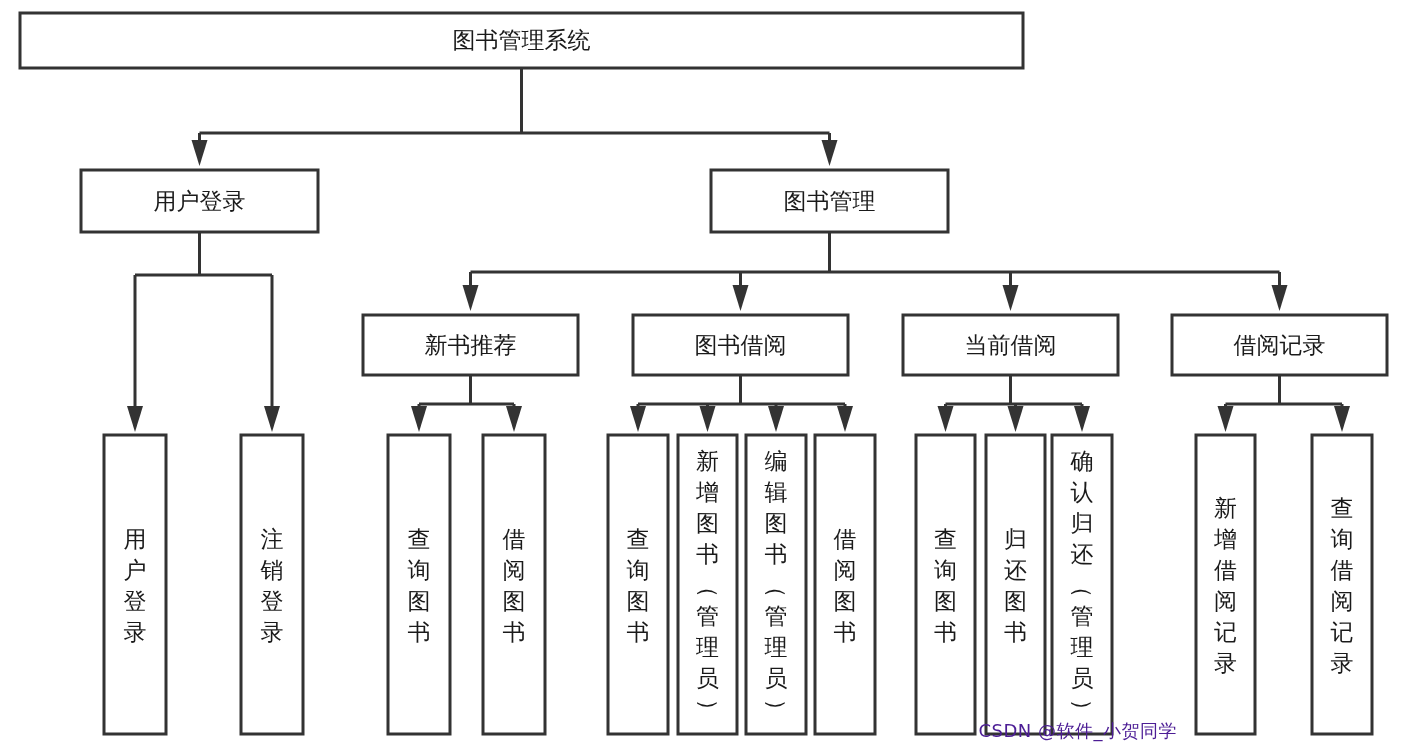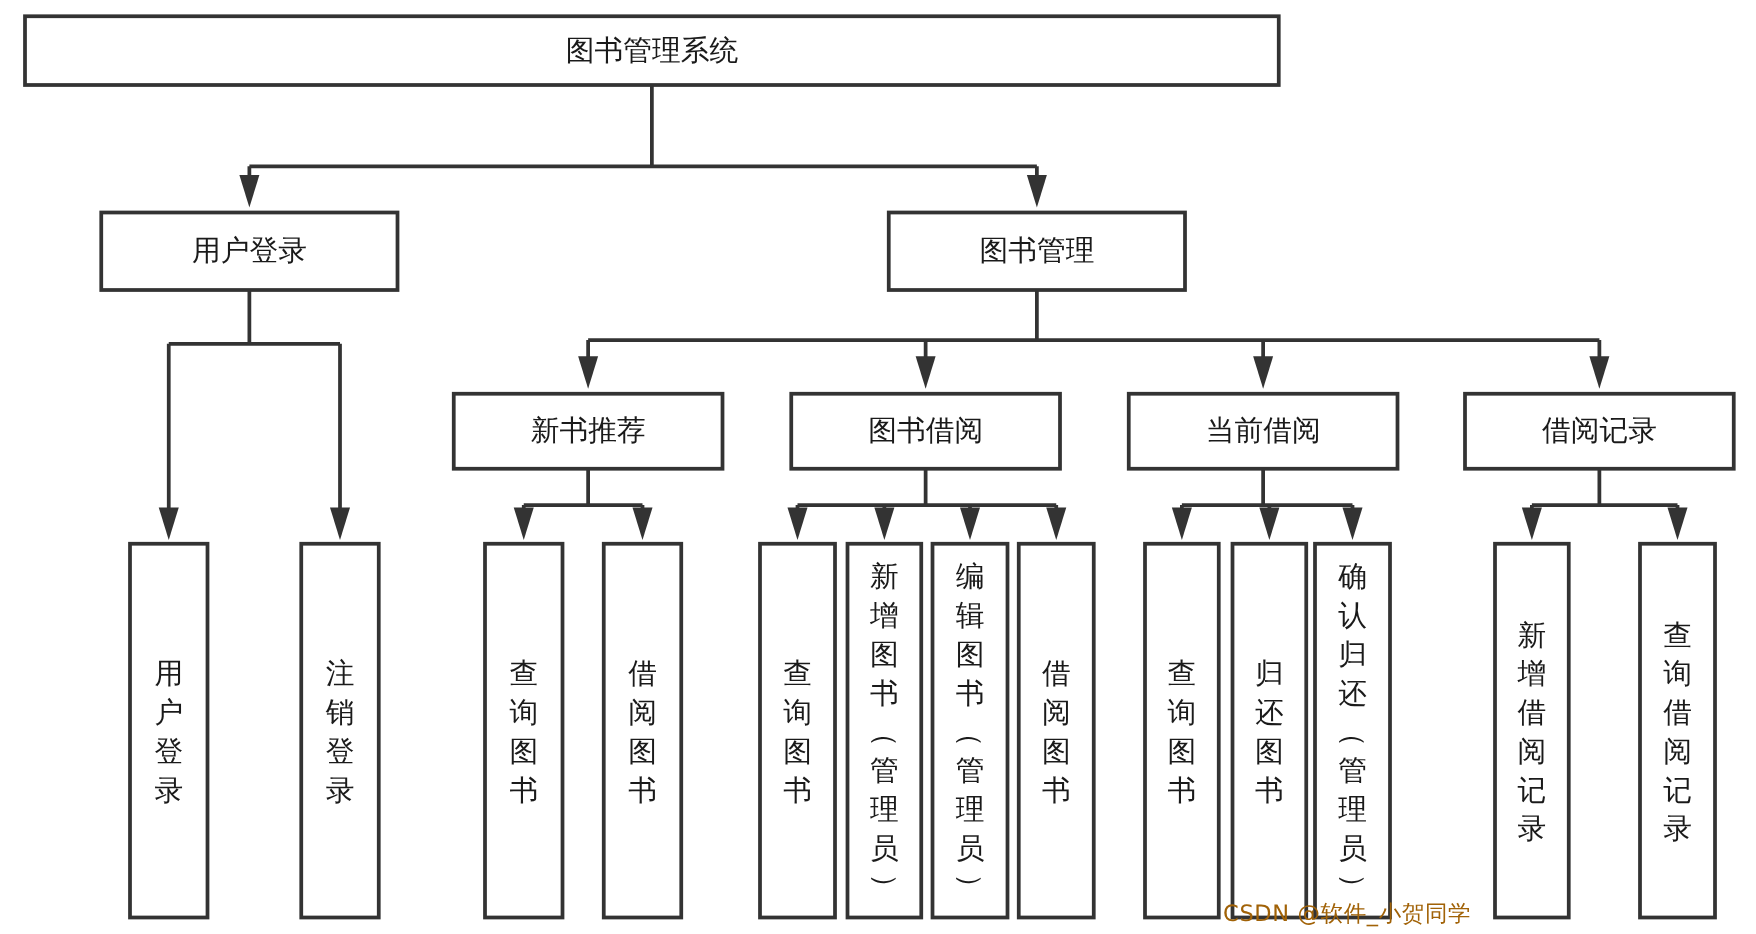--- a/index.html
+++ b/index.html
@@ -52,21 +52,21 @@
     font-size: 23px;
     fill: #1a1a1a;
     text-anchor: middle;
   }
   .watermark-text {
     position: absolute;
     right: 8px;
     bottom: 4px;
     font-family: "DejaVu Sans", "Liberation Sans", sans-serif;
     font-size: 18px;
-    color: #a16207;
+    color: #4c1d95;
     letter-spacing: 0.5px;
     white-space: nowrap;
     user-select: none;
   }
 </style>
 </head>
 <body>
 
 <div id="diagram-root">
   <svg class="flow" viewBox="0 0 1405 747" xmlns="http://www.w3.org/2000/svg">

